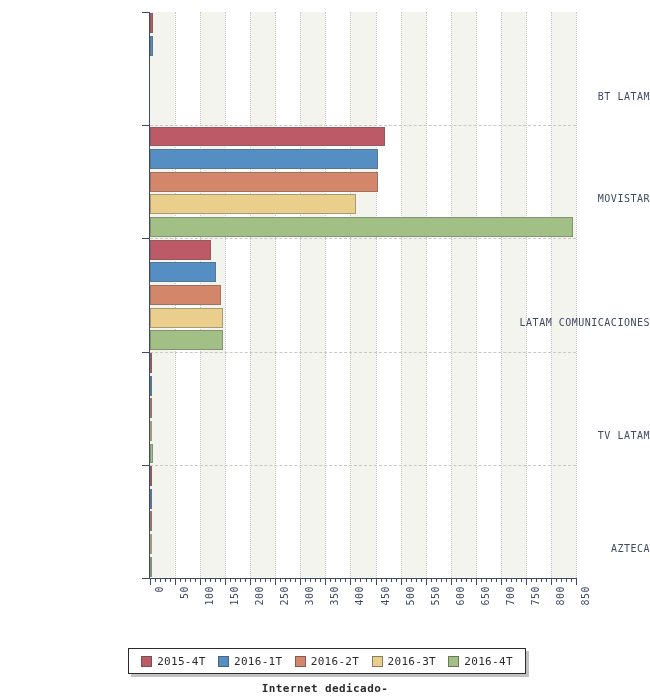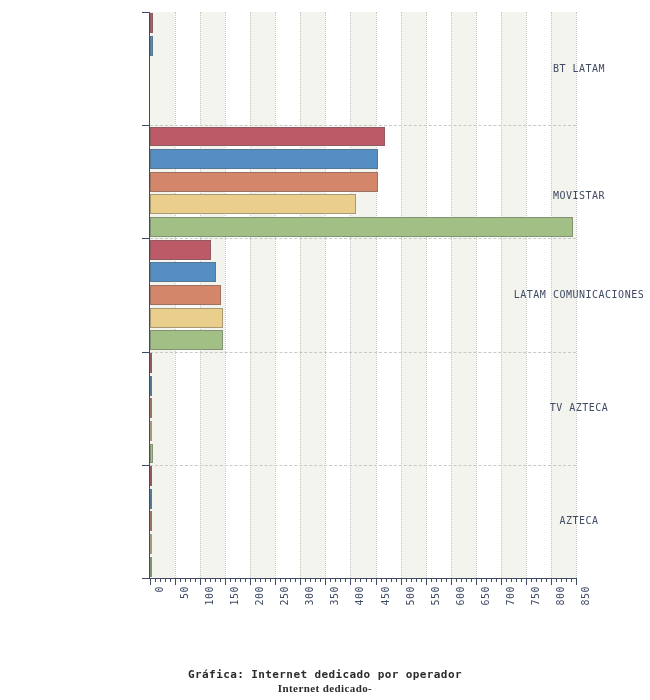--- a/index.html
+++ b/index.html
@@ -59,26 +59,27 @@
   .bar{
     position:absolute;
     border:1px solid rgba(90,90,90,0.45);
     box-sizing:border-box;
   }
 
   
   .cat-label{
     position:absolute;
     right:0;
-    text-align:center;
+    text-align:right;
     font-size:10px;
     color:#3f4a63;
     letter-spacing:0.5px;
     white-space:nowrap;
     line-height:1;
+    margin-top:28px;
   }
   .xlabel{
     position:absolute;
     top:586px;
     font-size:10px;
     color:#3f4a63;
     letter-spacing:0.5px;
     white-space:nowrap;
     transform-origin:left top;
     transform:rotate(-90deg) translate(-100%,0);
@@ -123,21 +124,20 @@
   }
   .title-sub{
     position:absolute;
     left:0;right:0;top:682px;
     text-align:center;
     font-size:11px;
     font-weight:bold;
     color:#2b2b2b;
     letter-spacing:0.4px;
     white-space:nowrap;
-    font-family:Liberation Serif, serif;
   }
 </style>
 </head>
 <body>
 
 <div id="chart-root">
 
   <div class="plot-area" id="plot-area">
       <div class="band" style="left: 0px; width: 25.0588px;"></div>
       <div class="band" style="left: 50.1176px; width: 25.0588px;"></div>
@@ -288,23 +288,23 @@
       <div class="bar" title="2016-3T · AZTECA COMUNICACIONES · 145" style="left: 150px; width: 72.6706px; top: 307.678px; height: 19.9232px; background: rgb(233, 206, 140);"></div>
       <div class="bar" title="2016-3T · TV AZTECA · 2" style="left: 150px; width: 1.5px; top: 420.878px; height: 19.9232px; background: rgb(233, 206, 140);"></div>
       <div class="bar" title="2016-3T · AXESAT · 2" style="left: 150px; width: 1.5px; top: 534.078px; height: 19.9232px; background: rgb(233, 206, 140);"></div>
       <div class="bar" title="2016-4T · MOVISTAR · 844" style="left: 150px; width: 422.993px; top: 217.118px; height: 19.9232px; background: rgb(162, 191, 133);"></div>
       <div class="bar" title="2016-4T · AZTECA COMUNICACIONES · 145" style="left: 150px; width: 72.6706px; top: 330.318px; height: 19.9232px; background: rgb(162, 191, 133);"></div>
       <div class="bar" title="2016-4T · TV AZTECA · 6" style="left: 150px; width: 3.00706px; top: 443.518px; height: 19.9232px; background: rgb(162, 191, 133);"></div>
       <div class="bar" title="2016-4T · AXESAT · 4" style="left: 150px; width: 2.00471px; top: 556.718px; height: 19.9232px; background: rgb(162, 191, 133);"></div>
     </div>
   <div id="catlabels-layer">
       <div class="cat-label" style="top: 63.6px; width: 142px;">BT LATAM</div>
-      <div class="cat-label" style="top: 191px; width: 142px;">MOVISTAR</div>
+      <div class="cat-label" style="top: 166px; width: 142px;">MOVISTAR</div>
       <div class="cat-label" style="top: 290px; width: 142px;">LATAM COMUNICACIONES</div>
-      <div class="cat-label" style="top: 403.2px; width: 142px;">TV AZTECA</div>
+      <div class="cat-label" style="top: 403.2px; width: 142px;">TV LATAM</div>
       <div class="cat-label" style="top: 516.4px; width: 142px;">AZTECA</div>
     </div>
   <div id="xlabels-layer">
       <div class="xlabel" style="left: 155px;">0</div>
       <div class="xlabel" style="left: 180.059px;">50</div>
       <div class="xlabel" style="left: 205.118px;">100</div>
       <div class="xlabel" style="left: 230.176px;">150</div>
       <div class="xlabel" style="left: 255.235px;">200</div>
       <div class="xlabel" style="left: 280.294px;">250</div>
       <div class="xlabel" style="left: 305.353px;">300</div>
@@ -314,17 +314,38 @@
       <div class="xlabel" style="left: 405.588px;">500</div>
       <div class="xlabel" style="left: 430.647px;">550</div>
       <div class="xlabel" style="left: 455.706px;">600</div>
       <div class="xlabel" style="left: 480.765px;">650</div>
       <div class="xlabel" style="left: 505.824px;">700</div>
       <div class="xlabel" style="left: 530.882px;">750</div>
       <div class="xlabel" style="left: 555.941px;">800</div>
       <div class="xlabel" style="left: 581px;">850</div>
     </div>
 
-
-  <div class="title-main">Gráfica: Internet dedicado por operador</div>
+  <div class="legend" id="legend">
+      <div class="legend-item">
+        <span class="legend-swatch" style="background: rgb(189, 90, 103);"></span>
+        <span class="legend-text">2015-4T</span>
+      </div>
+      <div class="legend-item">
+        <span class="legend-swatch" style="background: rgb(85, 142, 194);"></span>
+        <span class="legend-text">2016-1T</span>
+      </div>
+      <div class="legend-item">
+        <span class="legend-swatch" style="background: rgb(212, 134, 106);"></span>
+        <span class="legend-text">2016-2T</span>
+      </div>
+      <div class="legend-item">
+        <span class="legend-swatch" style="background: rgb(233, 206, 140);"></span>
+        <span class="legend-text">2016-3T</span>
+      </div>
+      <div class="legend-item">
+        <span class="legend-swatch" style="background: rgb(162, 191, 133);"></span>
+        <span class="legend-text">2016-4T</span>
+      </div>
+    </div>
+
   <div class="title-sub">Internet dedicado-</div>
 
 </div>
 
 </body></html>

